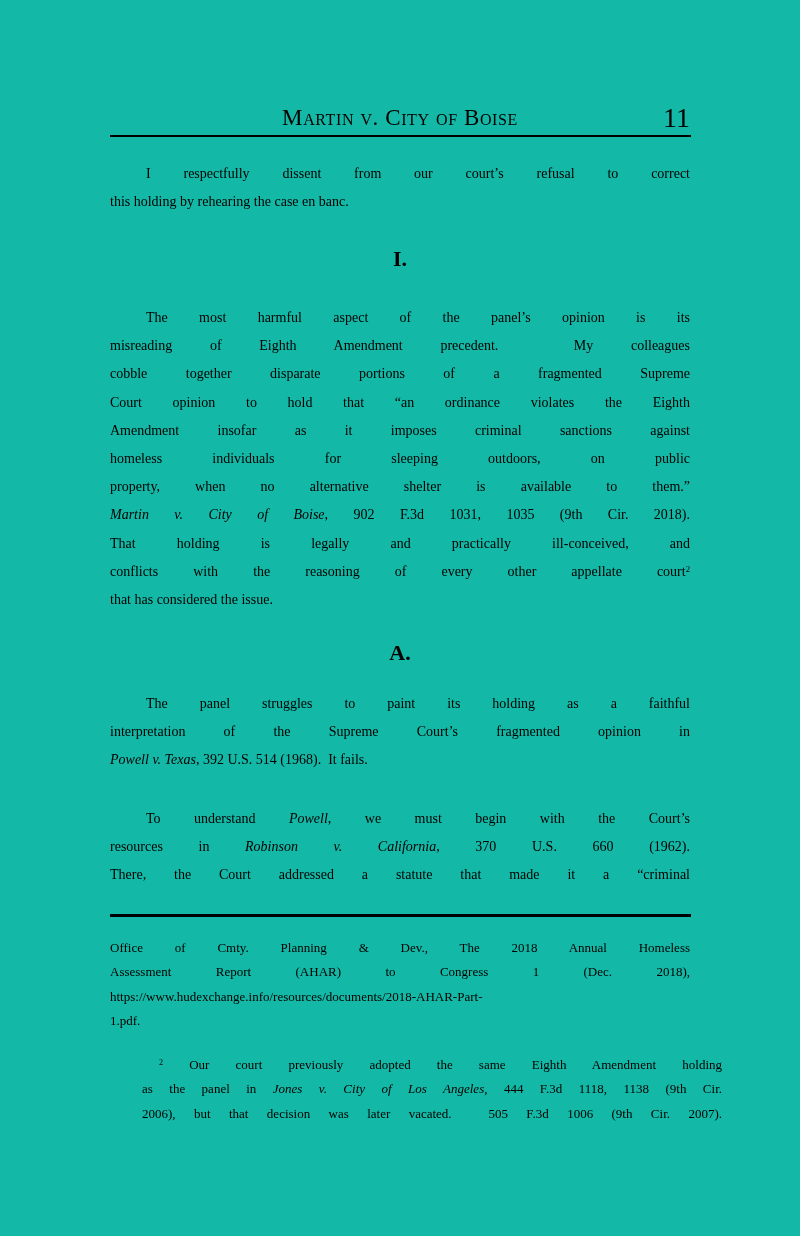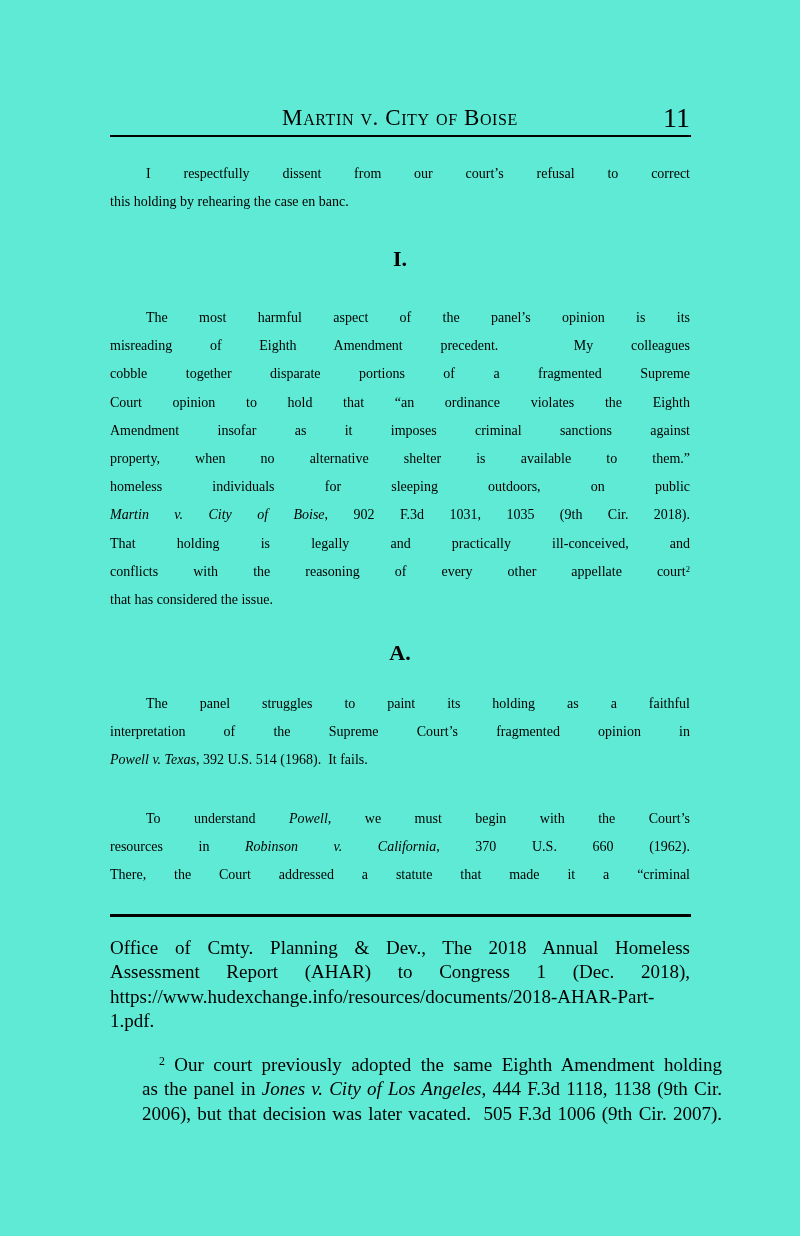--- a/index.html
+++ b/index.html
@@ -1,20 +1,20 @@
 <!DOCTYPE html>
 <html><head>
 <meta charset="utf-8">
 <style>
   html, body { margin: 0; padding: 0; background: #ffffff; }
   .page {
     position: relative;
     width: 800px;
     height: 1236px;
-    background: #5eead4;
+    background: #14b8a6;
     color: #000000;
     font-family: "Liberation Serif", serif;
     overflow: hidden;
   }
   .running-head {
     position: absolute;
     left: 110px;
     top: 104px;
     width: 580px;
     height: 30px;
@@ -51,21 +51,21 @@
     line-height: 28px;
   }
   .line {
     font-size: 14px;
     line-height: 28.2px;
     text-align: left;
     white-space: normal;
   }
   .line.j { text-align: justify; text-align-last: justify; }
   .line.indent { text-indent: 36px; }
-  .footnote .line { font-size: 19px; line-height: 24.4px; }
+  .footnote .line { font-size: 13px; line-height: 24.4px; }
   .footnote .line.indent { text-indent: 17px; }
   .fn-rule {
     position: absolute;
     left: 110px;
     top: 914px;
     width: 581px;
     height: 3px;
     background: #000000;
   }
   em { font-style: italic; }
@@ -92,22 +92,22 @@
         <div class="line j indent"><span>I respectfully dissent from our court’s refusal to correct</span></div>
         <div class="line"><span>this holding by rehearing the case en banc.</span></div>
       </div>
       <div class="heading" style="top: 245px;">I.</div>
       <div class="block" style="top: 304px;">
         <div class="line j indent"><span>The most harmful aspect of the panel’s opinion is its</span></div>
         <div class="line j"><span>misreading of Eighth Amendment precedent.&nbsp; My colleagues</span></div>
         <div class="line j"><span>cobble together disparate portions of a fragmented Supreme</span></div>
         <div class="line j"><span>Court opinion to hold that “an ordinance violates the Eighth</span></div>
         <div class="line j"><span>Amendment insofar as it imposes criminal sanctions against</span></div>
+        <div class="line j"><span>homeless individuals for sleeping outdoors, on public</span></div>
         <div class="line j"><span>property, when no alternative shelter is available to them.”</span></div>
-        <div class="line j"><span>homeless individuals for sleeping outdoors, on public</span></div>
         <div class="line j"><em>Martin v. City of Boise</em><span>, 902 F.3d 1031, 1035 (9th Cir. 2018).</span></div>
         <div class="line j"><span>That holding is legally and practically ill-conceived, and</span></div>
         <div class="line j"><span>conflicts with the reasoning of every other appellate court</span><span class="supref">2</span></div>
         <div class="line"><span>that has considered the issue.</span></div>
       </div>
       <div class="heading" style="top: 639px;">A.</div>
       <div class="block" style="top: 690px;">
         <div class="line j indent"><span>The panel struggles to paint its holding as a faithful</span></div>
         <div class="line j"><span>interpretation of the Supreme Court’s fragmented opinion in</span></div>
         <div class="line"><em>Powell v. Texas</em><span>, 392 U.S. 514 (1968).&nbsp; It fails.</span></div>

